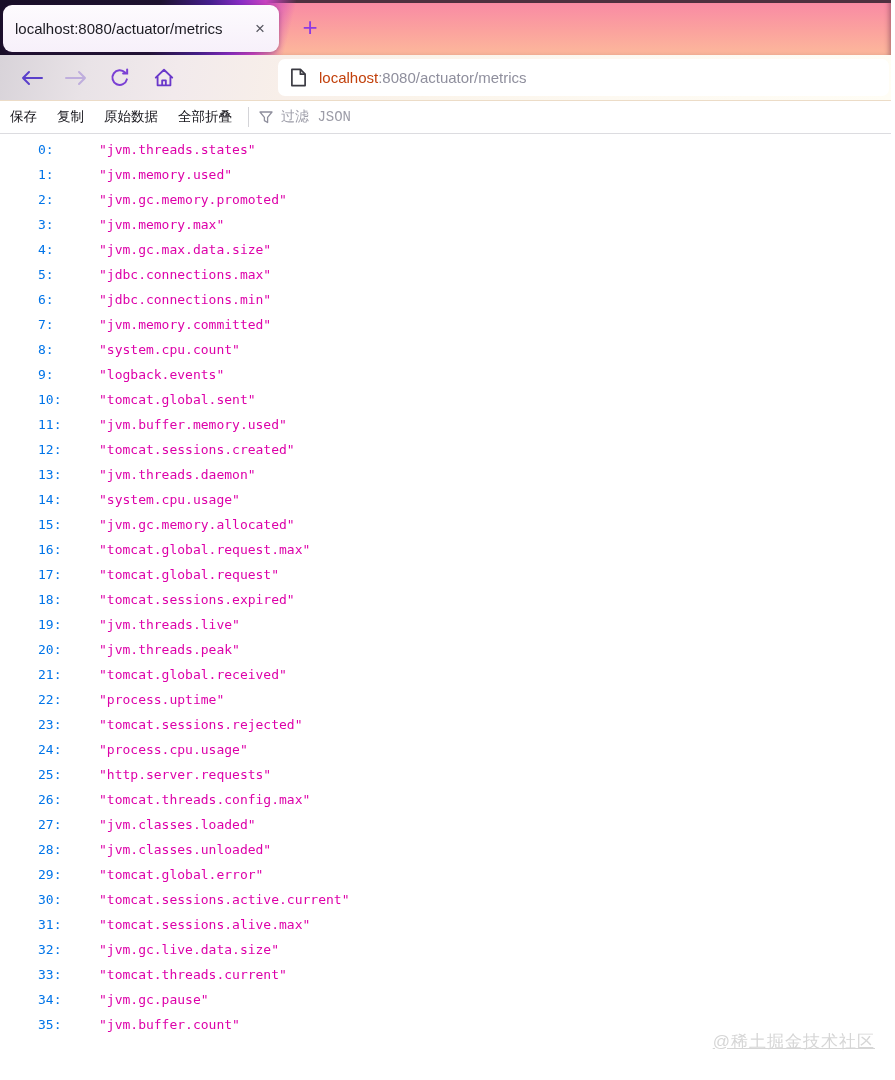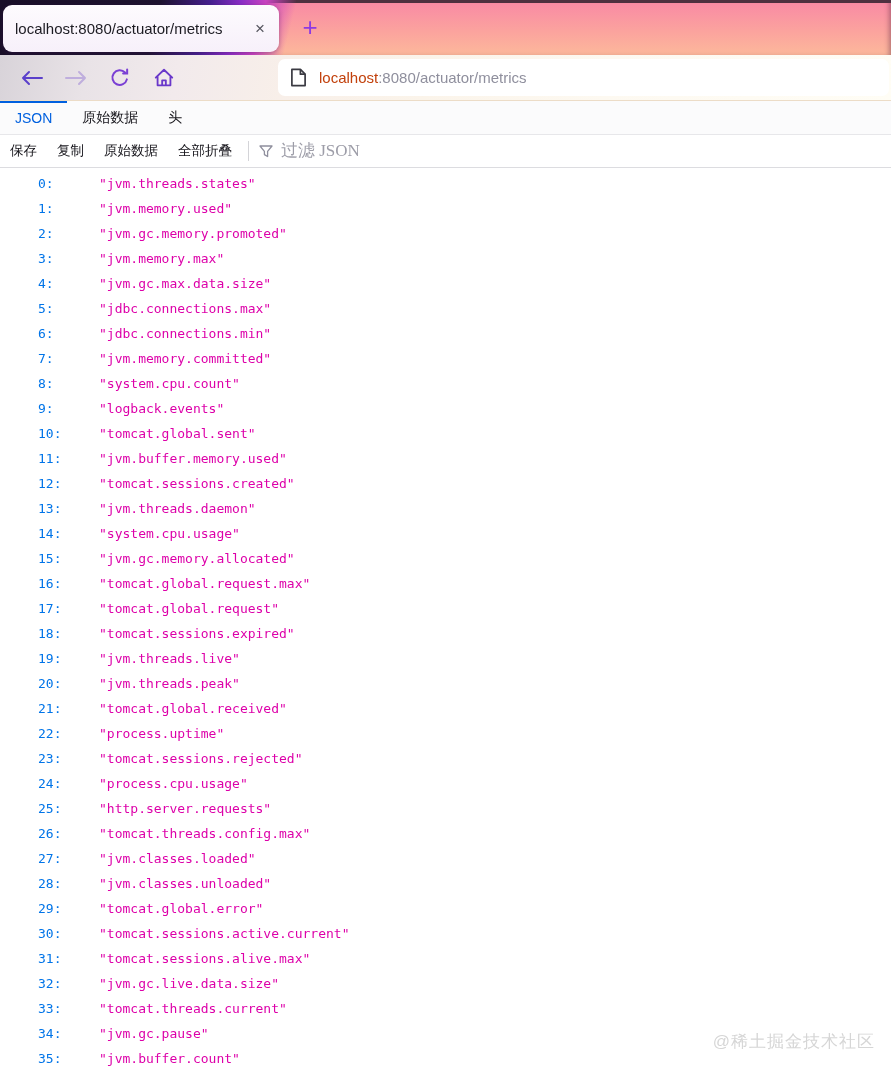--- a/index.html
+++ b/index.html
@@ -40,34 +40,34 @@
     font-size:14px; color:#15141a; cursor:default;}
   .vtab.active{color:#0060df;}
   .vtab.active::after{content:''; position:absolute; top:0; left:0; right:0; height:2px; background:#0060df;}
 
   
   .vtoolbar{height:32px; background:#fff; border-bottom:1px solid #dcdce0; display:flex; align-items:center;}
   .tbtn{background:none; border:none; font-family:Liberation Mono, monospace; font-size:13.5px; color:#15141a; padding:0 10px; height:100%; cursor:default;}
   .sep{width:1px; height:20px; background:#d4d4d8; margin:0 6px;}
   .filter-wrap{display:flex; align-items:center; flex:1;}
   .filter-wrap svg{margin:0 6px 0 4px;}
-  .filter-input{border:none; outline:none; background:transparent; font-family:Liberation Serif, serif; font-size:17px; color:#15141a; flex:1;}
+  .filter-input{border:none; outline:none; background:transparent; font-family:Liberation Mono, monospace; font-size:14px; color:#15141a; flex:1;}
   .filter-input::placeholder{color:#9d9da8;}
 
   
   .json-body{background:#fff; padding-top:3px; font-family:"DejaVu Sans Mono", monospace; font-size:13px;}
   .names-row{height:25px; line-height:25px; padding-left:8px; white-space:nowrap;}
   .twisty{display:inline-block; width:16px; font-size:9px; color:#73737e; vertical-align:1px;}
   .jkey{color:#0074e8;}
   .row{height:25px; line-height:25px; white-space:nowrap;}
   .idx{display:inline-block; margin-left:38px; min-width:61px; color:#0074e8;}
   .val{color:#dd00a9;}
 
   
-  .watermark{position:absolute; right:16px; top:1030px; font-size:17px; color:#d6d6d6; letter-spacing:1px;}
+  .watermark{position:absolute; right:16px; top:1030px; font-size:17px; color:#d6d6d6; letter-spacing:1px;text-decoration:underline;}
 </style>
 </head>
 <body>
 
 <div class="screen">
 
   <div class="tabstrip">
     <div class="tab-backdrop"></div>
     <div class="tab">
       <span class="tab-title">localhost:8080/actuator/metrics</span>
@@ -102,25 +102,20 @@
       <span class="page-ic">
         <svg width="17" height="19" viewBox="0 0 18 20" fill="none" stroke="#3a3a42" stroke-width="1.8" stroke-linejoin="round">
             <path d="M2 1.5h9l5 5V18.5H2z"></path>
             <path d="M11 1.5v5h5"></path>
           </svg>
       </span>
       <span class="url"><span class="host">localhost</span><span class="rest">:8080/actuator/metrics</span></span>
     </div>
   </div>
 
-  <div class="vtabs">
-    <div class="vtab active">JSON</div>
-    <div class="vtab">原始数据</div>
-    <div class="vtab">头</div>
-  </div>
 
   <div class="vtoolbar">
     <button class="tbtn">保存</button>
     <button class="tbtn">复制</button>
     <button class="tbtn">原始数据</button>
     <button class="tbtn">全部折叠</button>
     <div class="sep"></div>
     <div class="filter-wrap">
       <svg width="14" height="13" viewBox="0 0 14 13" fill="none" stroke="#8f8f9d" stroke-width="1.3" stroke-linejoin="round">
           <path d="M1 1h12L8.6 6.3v5.2L5.4 9.6V6.3z"></path>

